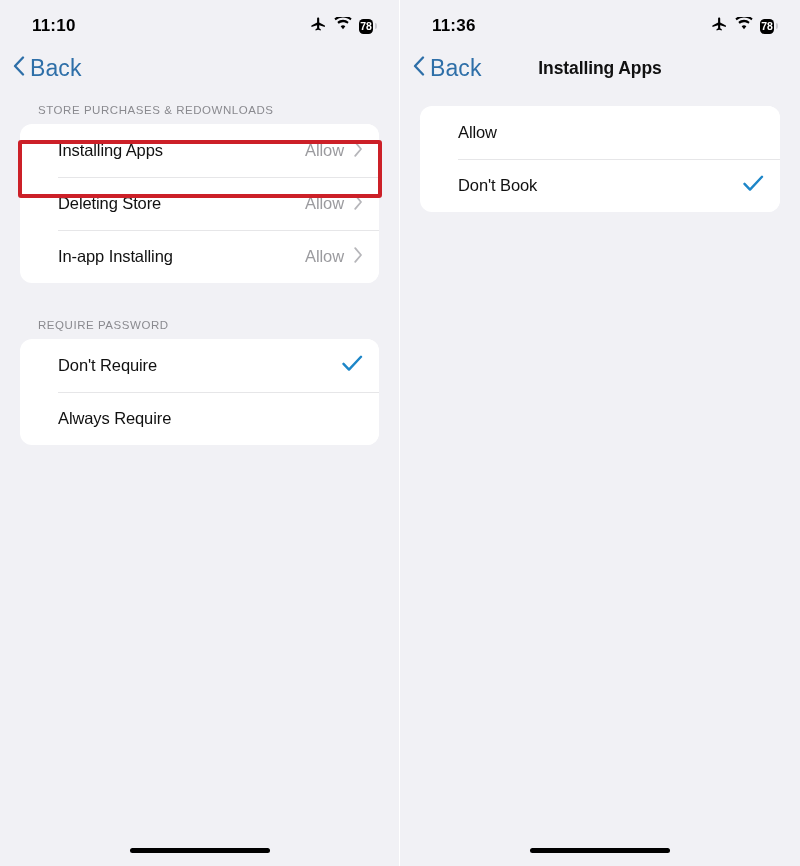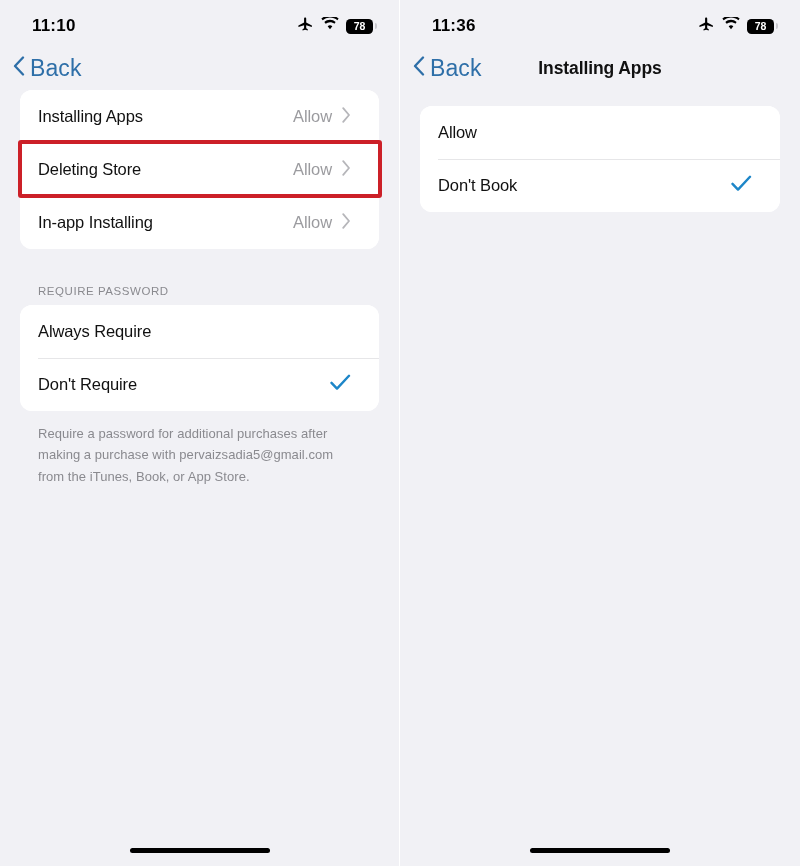--- a/index.html
+++ b/index.html
@@ -39,21 +39,21 @@
     letter-spacing: 0.2px;
   }
   .status-icons {
     display: flex;
     align-items: center;
     gap: 7px;
   }
   .ico { display: block; }
   .battery {
     position: relative;
-    width: 27px; height: 15px;
+    width: 14px; height: 15px;
     background: #000;
     border-radius: 4.5px;
     display: flex;
     align-items: center;
     justify-content: center;
   }
   .battery-num {
     color: #fff;
     font-size: 10.5px;
     font-weight: bold;
@@ -111,23 +111,24 @@
   .card {
     background: #ffffff;
     border-radius: 12px;
     overflow: hidden;
   }
   .row {
     position: relative;
     display: flex;
     align-items: center;
     min-height: 53px;
-    padding: 0 28px 0 18px;
+    padding: 0 16px 0 18px;
     background: #fff;
     cursor: pointer;
+    margin-left: 20px;
   }
   .row + .row::before {
     content: "";
     position: absolute;
     left: 18px; right: 0; top: 0;
     height: 1px;
     background: #e6e6e8;
   }
   .row-label {
     font-size: 16.5px;
@@ -214,20 +215,21 @@
           <svg width="12" height="20" viewBox="0 0 12 20">
               <path d="M10 1.5 2 10l8 8.5" stroke="#2e6fa8" stroke-width="2.3" fill="none" stroke-linecap="round" stroke-linejoin="round"></path>
             </svg>
         </span>
         <span class="back-label">Back</span>
       </span>
     </div>
 
     <div class="content">
 
+      <div class="section-header">STORE PURCHASES &amp; REDOWNLOADS</div>
 
       <div class="card">
         <div class="row">
           <span class="row-label">Installing Apps</span>
           <span class="row-right">
             <span class="row-value">Allow</span>
             <span>
               <svg width="9" height="16" viewBox="0 0 9 16">
                   <path d="M1.2 1.2 7 8l-5.8 6.8" stroke="#b6b6ba" stroke-width="1.8" fill="none" stroke-linecap="round" stroke-linejoin="round"></path>
                 </svg>
@@ -255,33 +257,32 @@
                 </svg>
             </span>
           </span>
         </div>
       </div>
 
       <div class="section-header" style="padding-top:36px;">REQUIRE PASSWORD</div>
 
       <div class="card">
         <div class="row">
-          <span class="row-label">Always Require</span>
-        </div>
-        <div class="row">
           <span class="row-label">Don't Require</span>
           <span class="check">
             <svg width="21" height="17" viewBox="0 0 21 17">
                 <path d="M1.5 8.8 7 14.6 19 1.8" stroke="#1d86c8" stroke-width="2.4" fill="none" stroke-linecap="round" stroke-linejoin="round"></path>
               </svg>
           </span>
         </div>
+        <div class="row">
+          <span class="row-label">Always Require</span>
+        </div>
       </div>
 
-      <div class="footnote">Require a password for additional purchases after making a purchase with pervaizsadia5@gmail.com from the iTunes, Book, or App Store.</div>
     </div>
 
     <div class="highlight-box"></div>
     <div class="home-indicator"></div>
   </div>
 
   <div class="phone right">
 
     <div class="statusbar">
       <span class="status-time">11:36</span>

